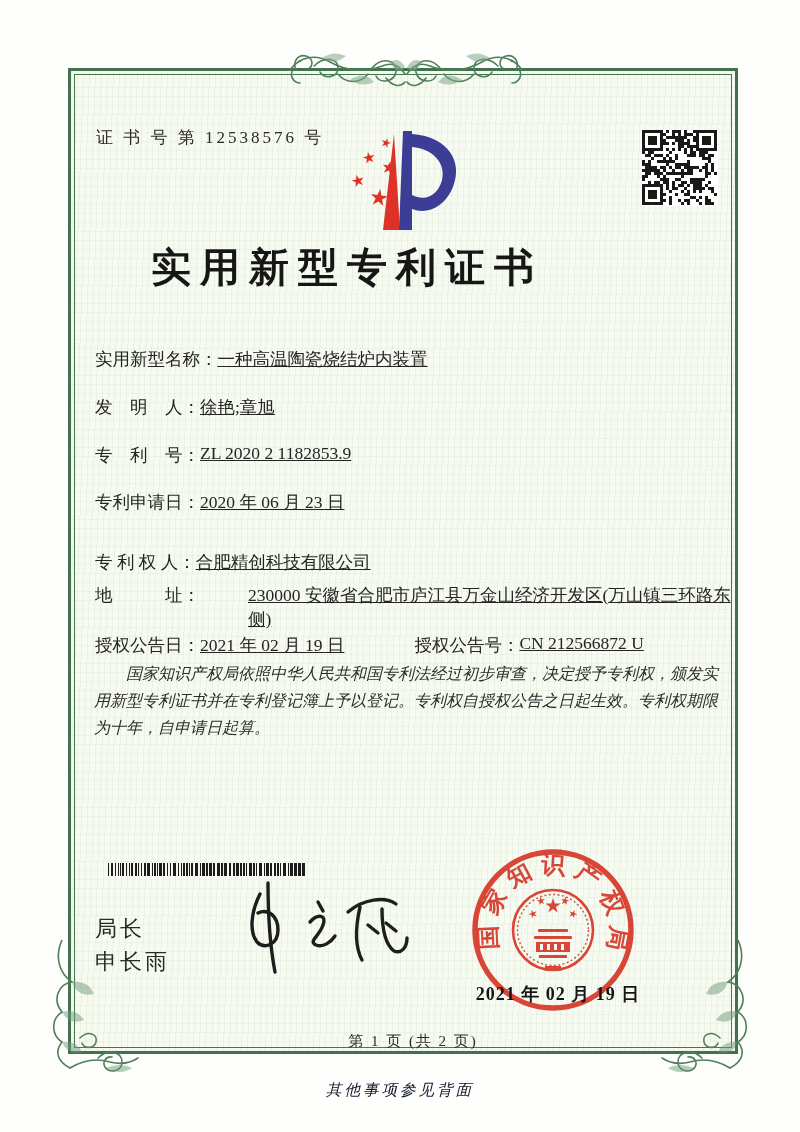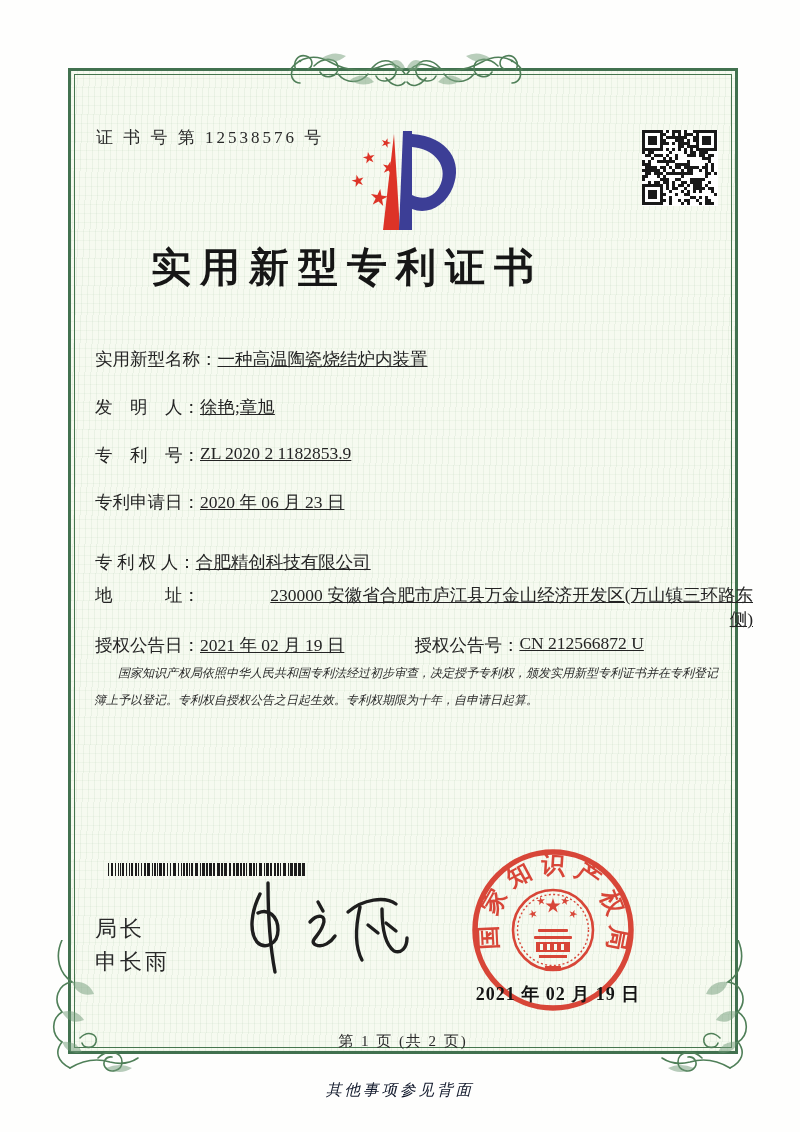--- a/index.html
+++ b/index.html
@@ -23,47 +23,47 @@
   .cert-no{
     position:absolute;left:96px;top:126px;font-size:17px;letter-spacing:3px;color:#2a2a2a;
   }
   .logo{position:absolute;left:333px;top:110px;}
   .qr{position:absolute;left:642px;top:130px;background:#fff;}
   .title{
     position:absolute;left:68px;top:240px;width:558px;margin:0;text-align:center;
     font-size:40px;font-weight:700;letter-spacing:9px;color:#161616;
   }
   .field-row{
-    position:absolute;left:95px;font-size:17.5px;color:#242424;display:flex;align-items:flex-start;text-align:right;
+    position:absolute;left:95px;font-size:17.5px;color:#242424;display:flex;align-items:flex-start;
   }
   .field-label{white-space:pre;flex:0 0 auto;}
   .field-value{white-space:pre-wrap;text-decoration:underline;}
   .addr-value{width:505px;line-height:24px;margin-left:48px;}
   .grant-gap{display:inline-block;width:70px;}
   .paragraphs{
     position:absolute;left:94px;top:660px;width:624px;
-    font-size:12px;font-style:italic;line-height:27px;color:#2b2b2b;
+    font-size:16px;font-style:italic;line-height:27px;color:#2b2b2b;
     text-align:justify;
   }
   .paragraphs p{margin:0;text-indent:2em;}
   .barcode{position:absolute;left:108px;top:863px;}
   .director{
     position:absolute;left:95px;top:912px;
     font-family:"Liberation Sans","DejaVu Sans",sans-serif;
     font-size:22px;letter-spacing:3px;color:#2a2a2a;line-height:33px;
   }
   .signature{position:absolute;left:222px;top:880px;}
   .seal{position:absolute;left:468px;top:845px;opacity:.93;}
   .seal-date{
     position:absolute;left:468px;top:982px;width:180px;text-align:center;
     font-size:18px;font-weight:700;color:#141414;letter-spacing:1px;
   }
   .page-info{
     position:absolute;left:68px;top:1032px;width:670px;text-align:center;
-    font-size:15px;color:#2b2b2b;letter-spacing:2px;
+    font-size:15px;color:#2b2b2b;letter-spacing:2px;padding-left:10px;
   }
   .back-note{
     position:absolute;left:0;top:1080px;width:800px;text-align:center;
     font-size:15.5px;font-style:italic;color:#0f172a;letter-spacing:3px;
   }
   .flourish-top{position:absolute;left:286px;top:44px;}
   .flourish-bl{position:absolute;left:50px;top:940px;}
   .flourish-br{position:absolute;left:658px;top:940px;transform:scaleX(-1);}
   svg{display:block;}
 </style>

